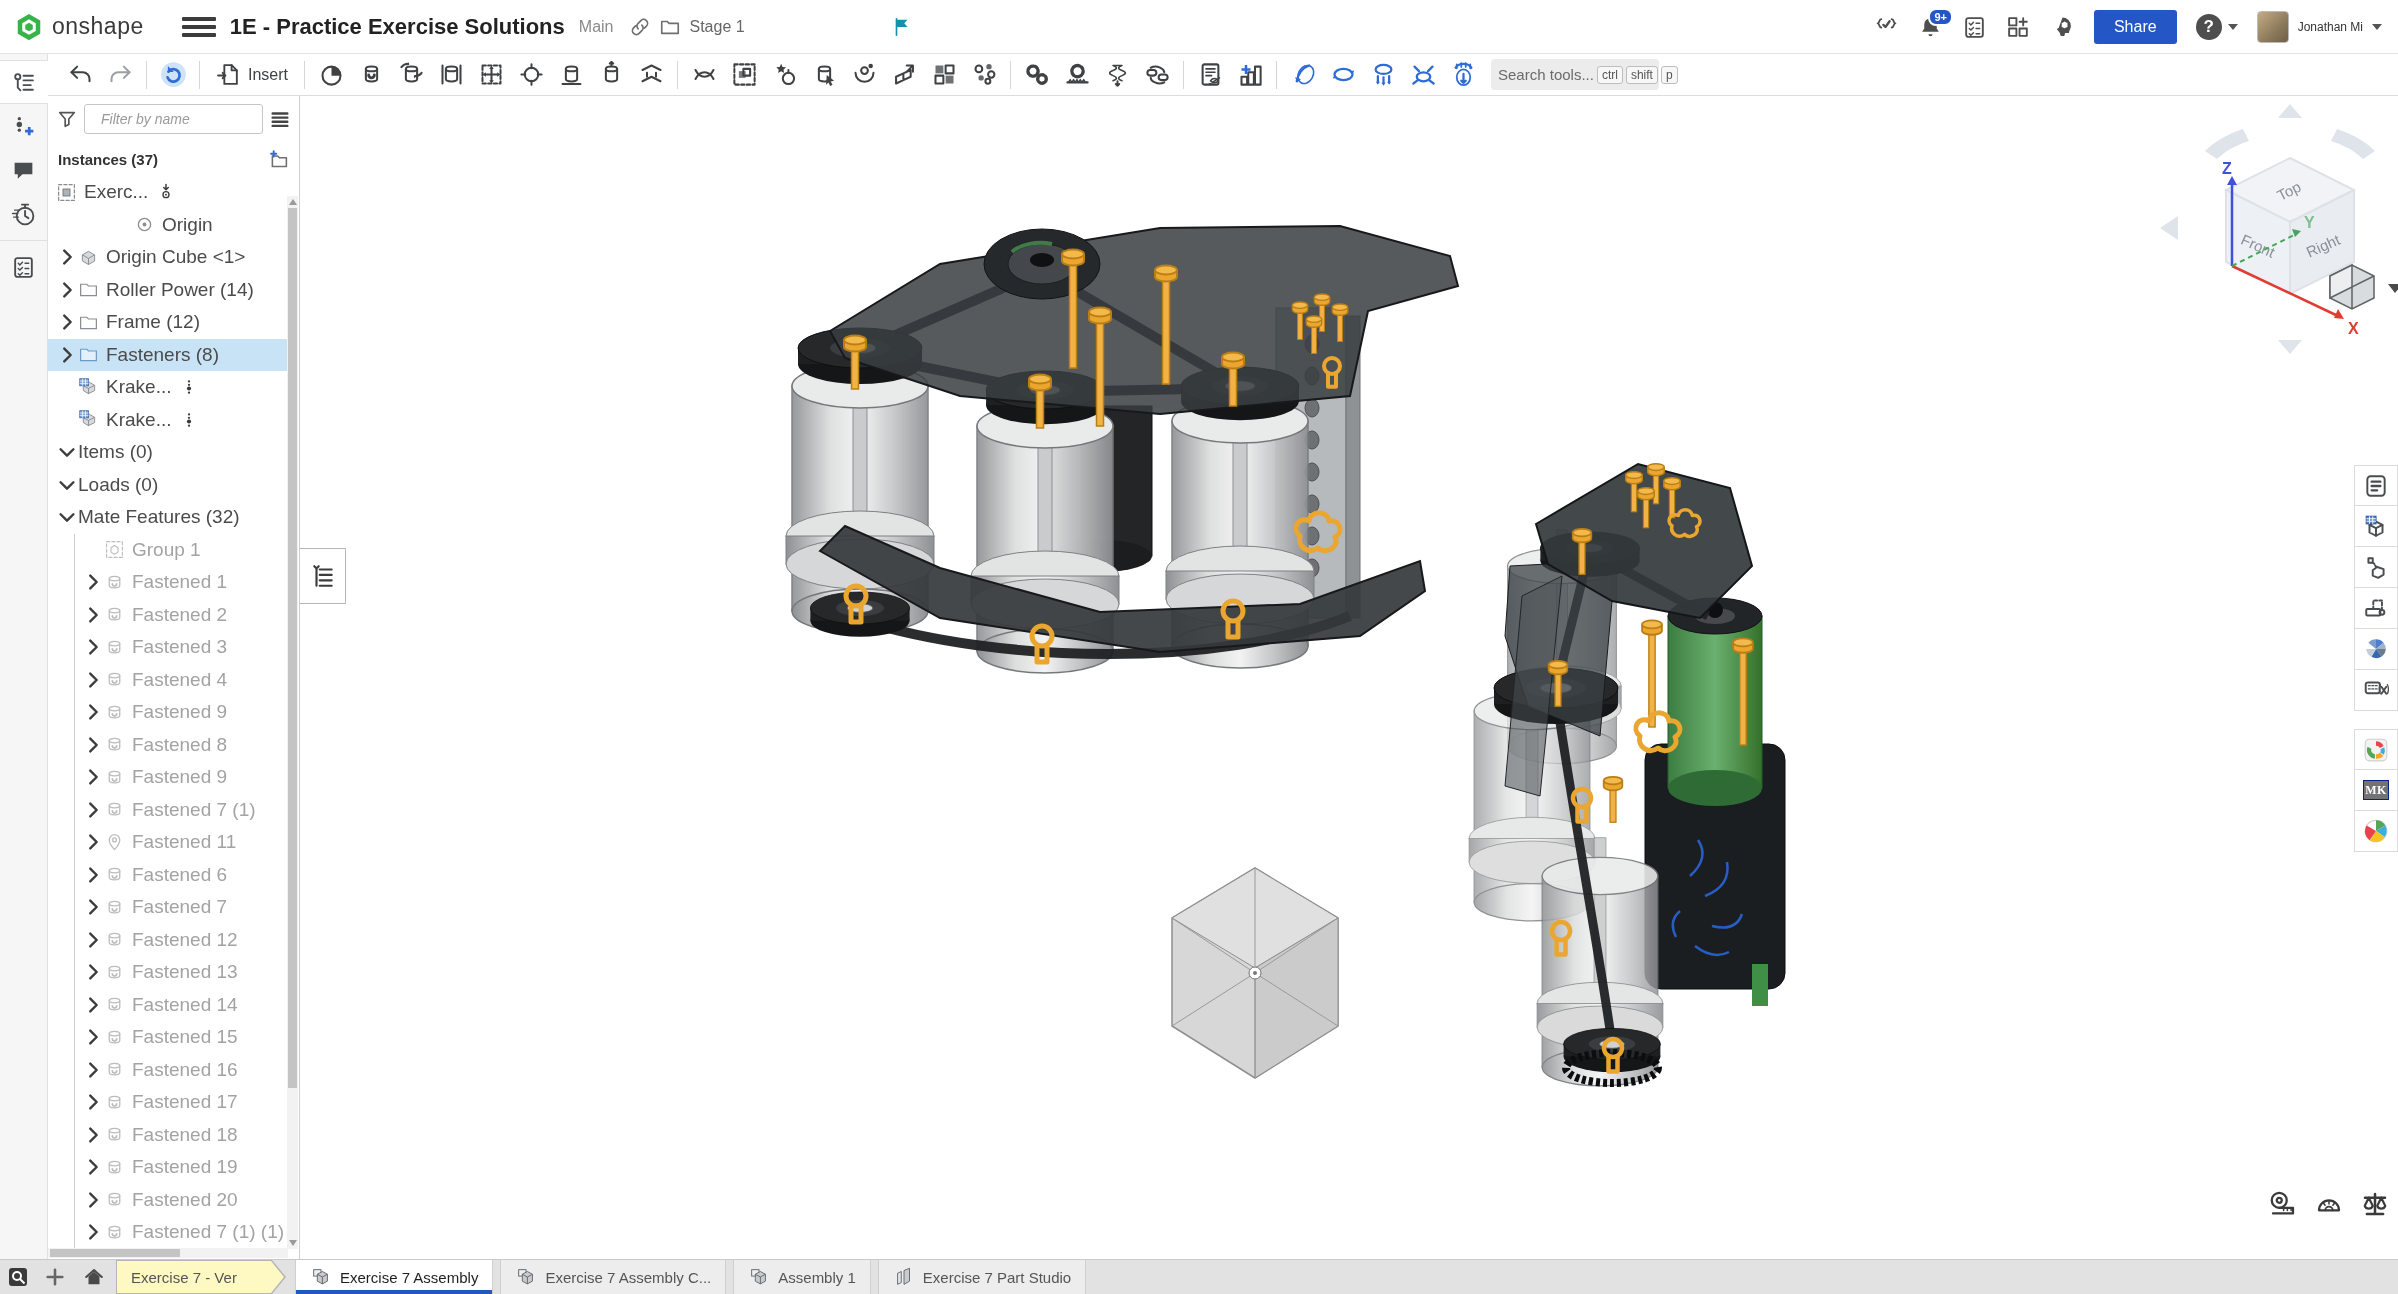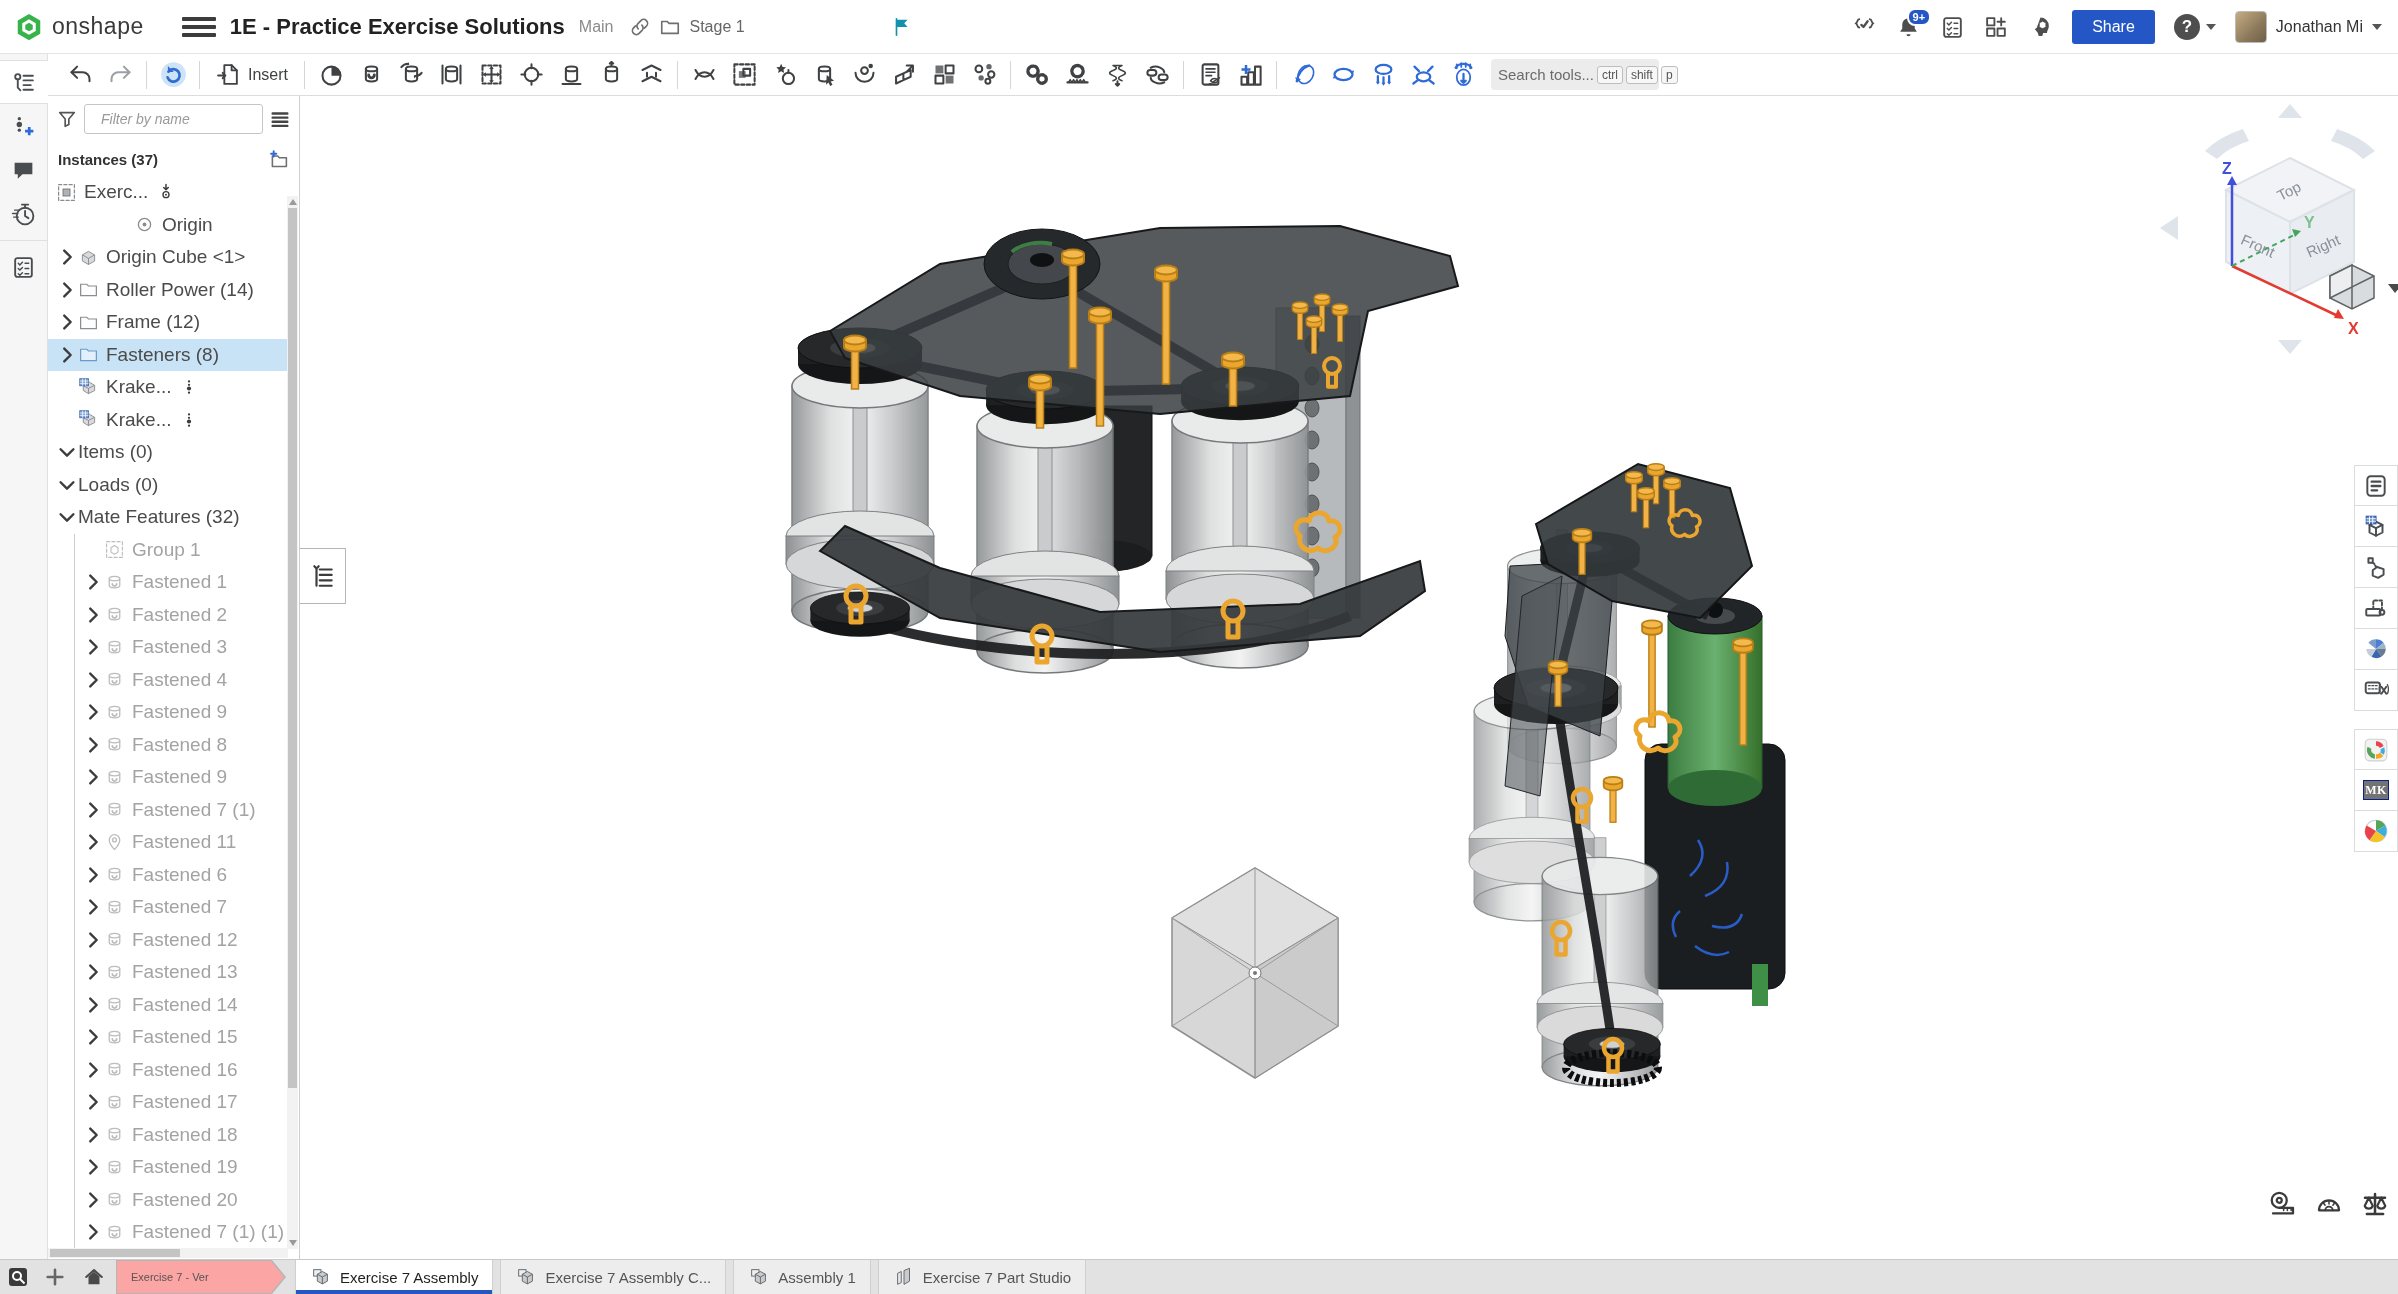--- a/index.html
+++ b/index.html
@@ -31,21 +31,21 @@
   #bell-badge { position:absolute; top:-7px; right:-10px; background:#2457c5; color:#fff;
     font-size:11px; font-weight:bold; padding:1px 4px; border-radius:8px; border:2px solid #fff; }
   #share-btn { background:#2457c5; color:#fff; border:none; border-radius:3px; font-size:16px;
     padding:8px 20px; cursor:pointer; font-family:inherit; }
   #help-circle { width:26px; height:26px; border-radius:50%; background:#4e4e4e; color:#fff;
     font-size:17px; font-weight:bold; display:flex; align-items:center; justify-content:center; cursor:pointer; }
   .caret { width:0; height:0; border-left:5px solid transparent; border-right:5px solid transparent;
     border-top:6px solid #555; display:inline-block; }
   #avatar { width:32px; height:32px; border-radius:4px;
     background:linear-gradient(135deg,#c5ad83,#8d7a5c 60%,#6e5f47); border:1px solid #bbb; }
-  #user-name { font-size:16px; color:#333; }
+  #user-name { font-size:12px; color:#333; }
 
   
   #toolbar { position:absolute; left:48px; top:54px; width:2350px; height:42px; background:#fff;
     border-bottom:1px solid #dcdcdc; display:flex; align-items:center; padding-left:12px; }
   .tb-btn { background:none; border:none; width:40px; height:36px; display:flex; align-items:center;
     justify-content:center; color:#3f4143; cursor:pointer; border-radius:3px; }
   .tb-btn .icon { width:27px; height:27px; }
   .tb-btn.blue { color:#2f6bd8; }
   .tb-btn.grey { color:#9aa0a4; }
   .tb-sep { width:1px; height:28px; background:#d5d5d5; margin:0 6px; }
@@ -126,23 +126,23 @@
   #tabbar { position:absolute; left:0; bottom:0; width:2398px; height:35px; background:#e2e2e2;
     border-top:1px solid #c9c9c9; display:flex; align-items:stretch; }
   #tab-preview { width:36px; display:flex; align-items:center; justify-content:center; color:#3a3a3a; cursor:pointer; }
   #tab-preview .icon { width:24px; height:24px; }
   #tab-plus { width:38px; display:flex; align-items:center; justify-content:center; color:#666; cursor:pointer; }
   #tab-plus .icon { width:22px; height:22px; }
   #tab-home { width:40px; display:flex; align-items:center; justify-content:center; color:#4a4a4a; cursor:pointer; }
   #tab-home .icon { width:22px; height:22px; }
   #version-tab-outer { position:relative; width:170px; margin:0 2px; cursor:pointer;
     clip-path:polygon(0 0, calc(100% - 14px) 0, 100% 50%, calc(100% - 14px) 100%, 0 100%); background:#b5b5b5; }
-  #version-tab-inner { position:absolute; inset:1px 2px 1px 1px; background:#fca5a5;
+  #version-tab-inner { position:absolute; inset:1px 2px 1px 1px; background:#fef9c3;
     clip-path:polygon(0 0, calc(100% - 13px) 0, 100% 50%, calc(100% - 13px) 100%, 0 100%);
-    display:flex; align-items:center; padding-left:14px; font-size:11px; color:#555; }
+    display:flex; align-items:center; padding-left:14px; font-size:15px; color:#555; }
   .doc-tab { display:flex; align-items:center; gap:8px; padding:0 14px; margin-right:7px; font-size:15px;
     color:#555; background:#ededed; border-right:1px solid #cfcfcf; border-left:1px solid #cfcfcf;
     cursor:pointer; position:relative; }
   .doc-tab .icon { width:22px; height:22px; }
   .doc-tab.active { background:#fff; color:#1f1f1f;margin-left:7px; }
   .doc-tab.active::after { content:''; position:absolute; left:0; right:0; bottom:0; height:4px; background:#2456c2; }
 </style>
 </head>
 <body>
 

